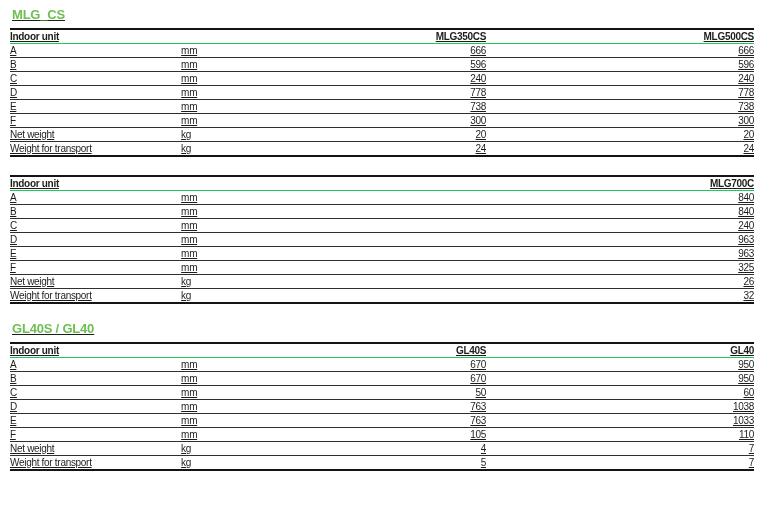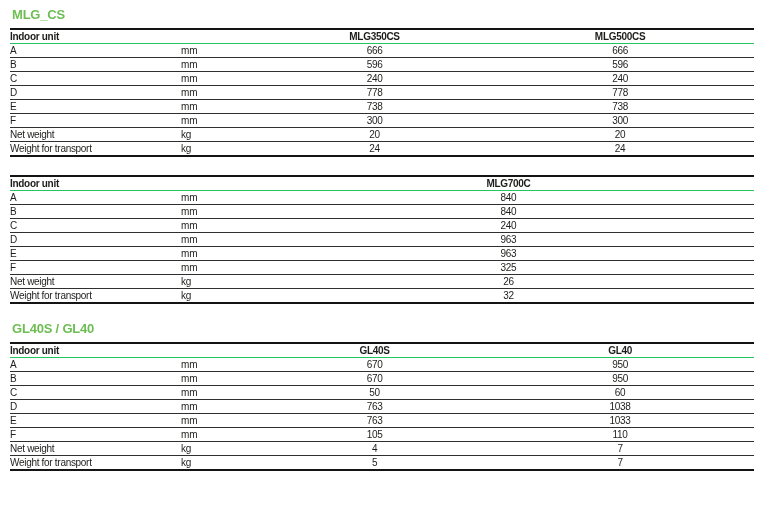--- a/index.html
+++ b/index.html
@@ -10,20 +10,21 @@
     height: 520px;
     overflow: hidden;
     font-family: "Liberation Sans", sans-serif;
     color: #1d1d1b;
   }
   .page {
     box-sizing: border-box;
     width: 760px;
     height: 520px;
     padding: 8px 6px 0 10px;
+    text-decoration: underline;
   }
   .spec-section { margin-bottom: 18px; }
   .section-title {
     margin: 0 0 7px 2px;
     font-size: 13px;
     line-height: 13px;
     font-weight: 700;
     letter-spacing: -0.2px;
     color: #6dbe52;
   }
@@ -45,21 +46,21 @@
     white-space: nowrap;
   }
   .spec-table thead th {
     border-bottom: 1px solid #22c55e;
     font-weight: 700;
   }
   .spec-table tbody td { border-bottom: 1px solid #2f2f2f; }
   .spec-table tbody tr:last-child td { border-bottom: none; }
   .cell-label { text-align: left; padding-left: 3px; }
   .cell-unit  { text-align: left; }
-  .cell-val   { text-align: center; }
+  .cell-val   { text-align: right; }
   col.c-label { width: 23%; }
   col.c-unit  { width: 11%; }
   col.c-v1    { width: 30%; }
   col.c-v2    { width: 36%; }
   col.c-vwide { width: 66%; }
 </style>
 </head>
 <body>
 
 <div class="page">

